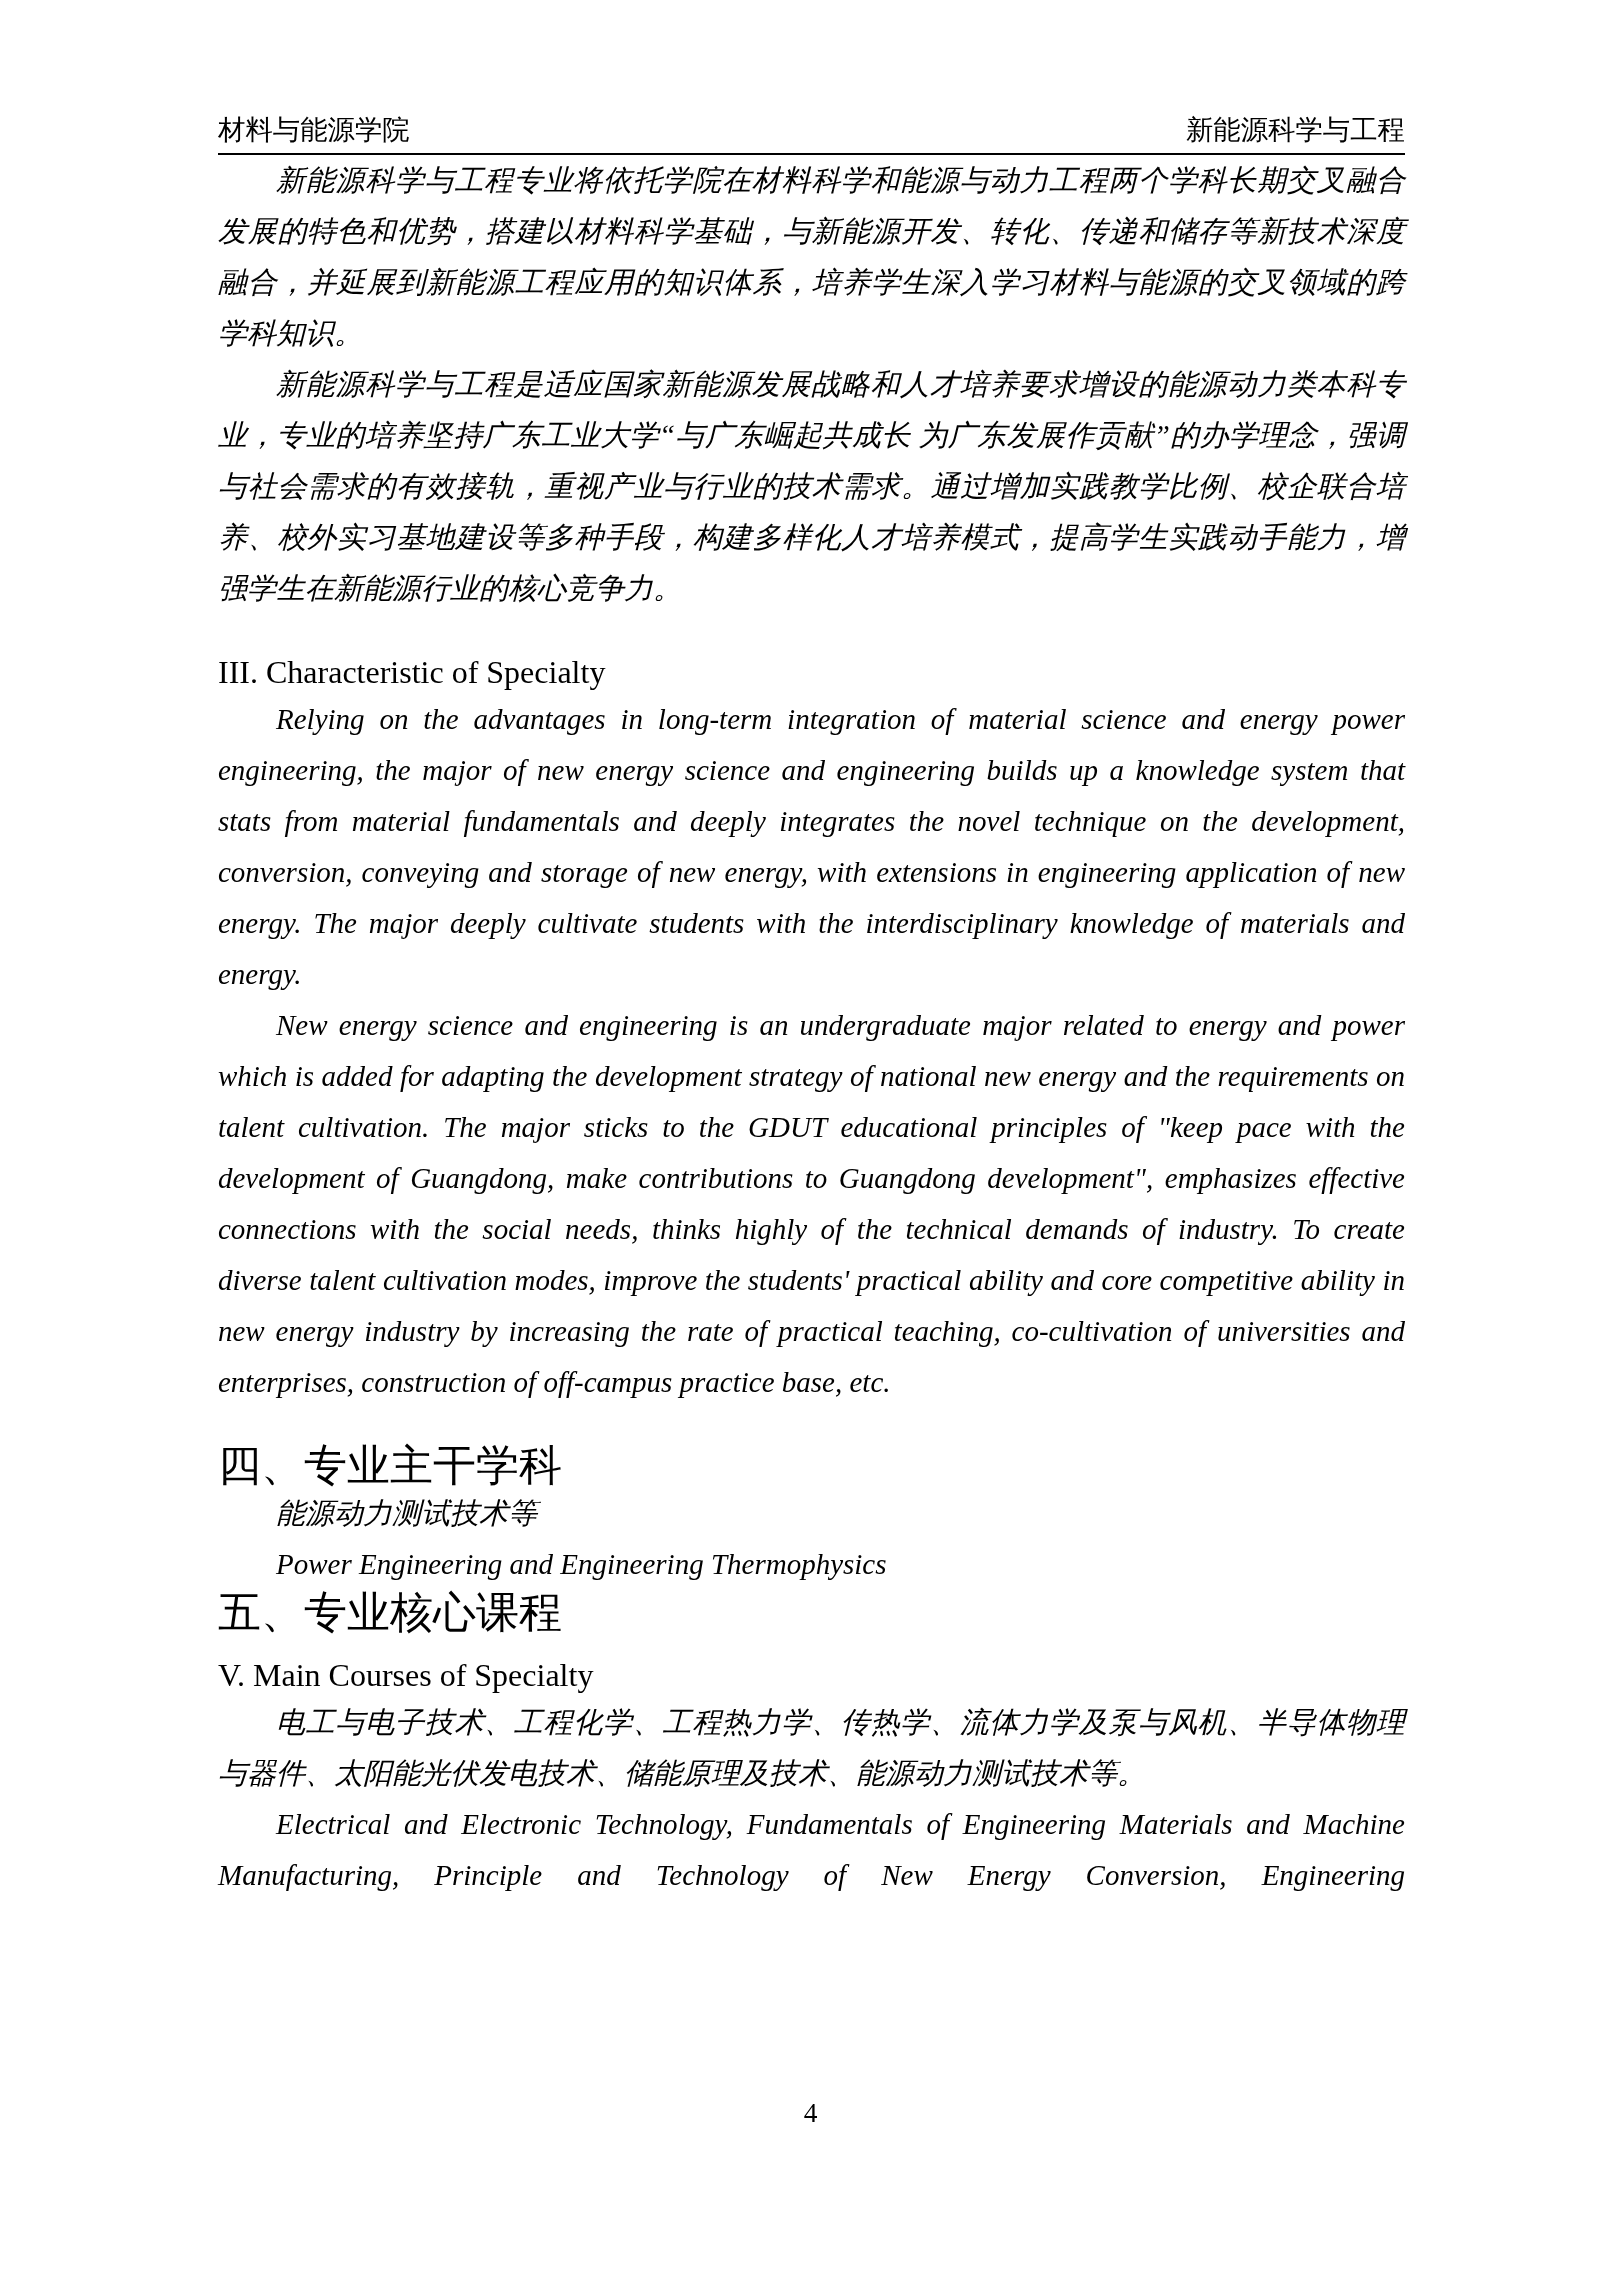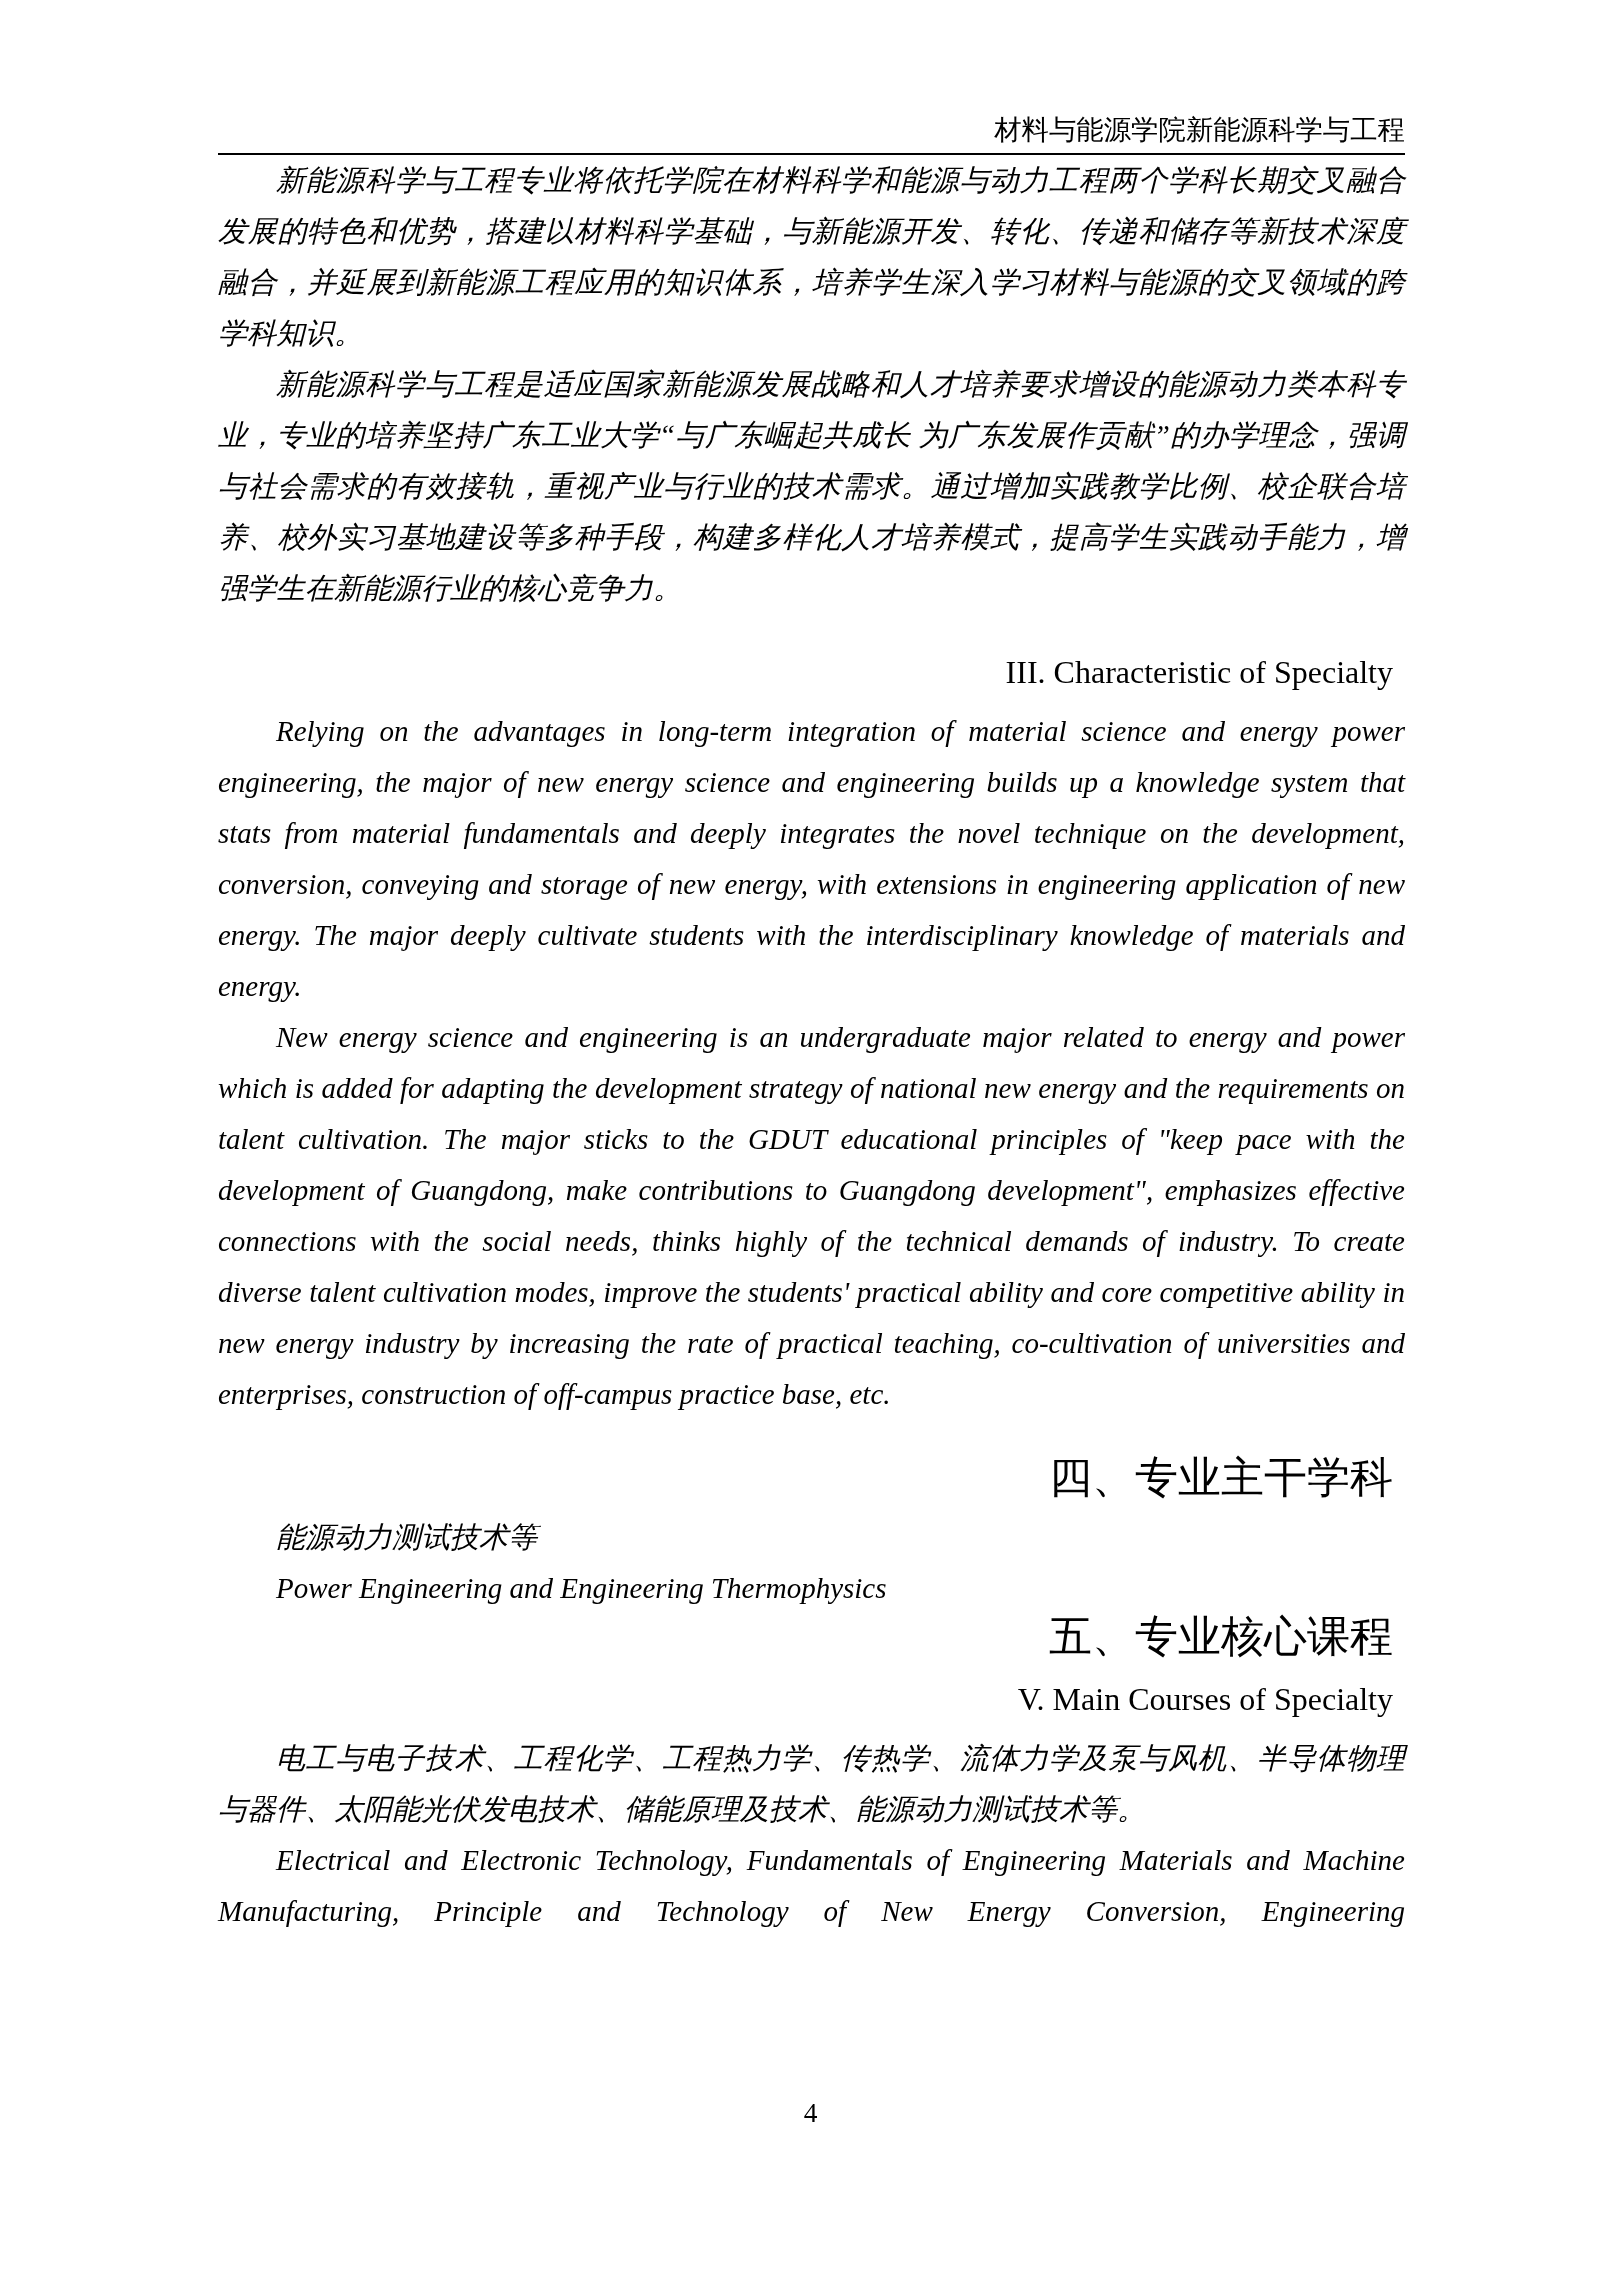--- a/index.html
+++ b/index.html
@@ -15,39 +15,38 @@
     background: #ffffff;
     color: #000000;
     font-family: "Liberation Serif", "DejaVu Serif", serif;
   }
   .inner {
     margin-left: 218px;
     margin-right: 216px;
   }
   .page-header {
     display: flex;
-    justify-content: flex-end;
+    justify-content: space-between;
     align-items: flex-end;
     padding-top: 114px;
     padding-bottom: 5.9px;
     border-bottom: 2.9px solid #000000;
     font-size: 27.4px;
     line-height: 33px;
   }
   p.body {
     margin: 0;
     font-size: 29px;
     line-height: 51px;
     text-align: justify;
   }
   .indent { text-indent: 2em; font-style: italic; }
   h2 {
-    margin: 12px;
+    margin: 0;
     font-weight: normal;
-    text-align: right;
   }
   .zh-heading { font-size: 43px; line-height: 45px; }
   .en-heading { font-size: 32px; line-height: 43px; }
   .justify-last { text-align-last: justify; }
 
   
   [data-name="intro-paragraph-1"]            { margin-top: 39px; }
   [data-name="intro-paragraph-2"]            { margin-top: 19.6px; }
   [data-name="heading-characteristic-en"]    { margin-top: 37px; }
   [data-name="characteristic-paragraph-1"]   { margin-top: 5.9px; }

